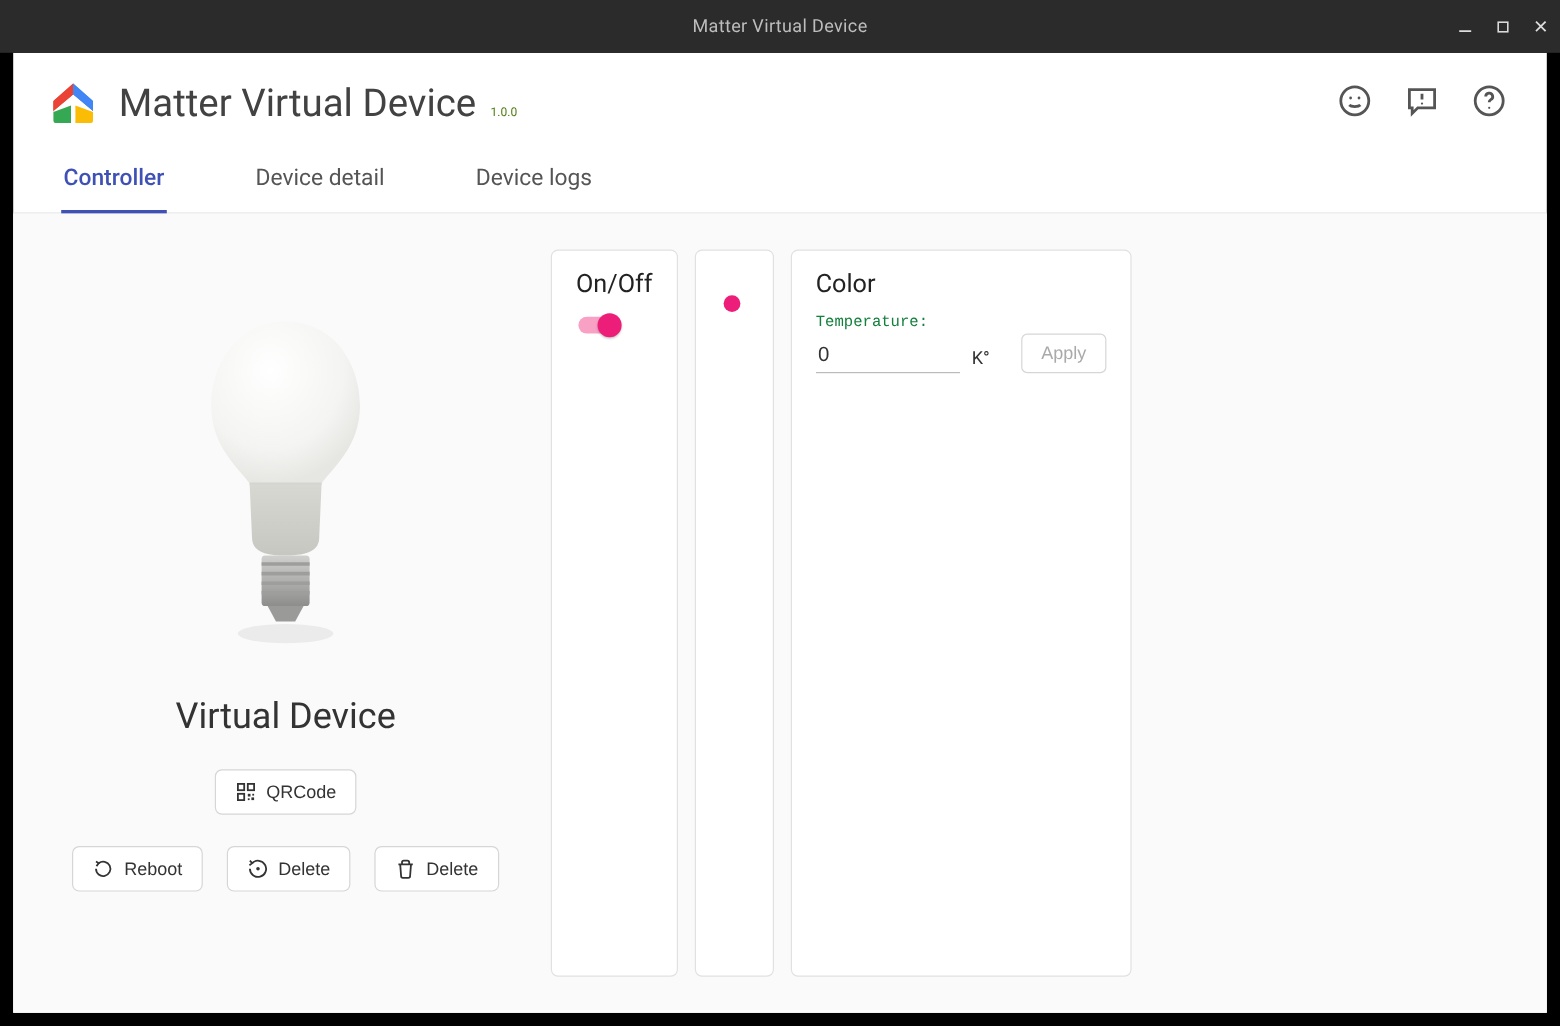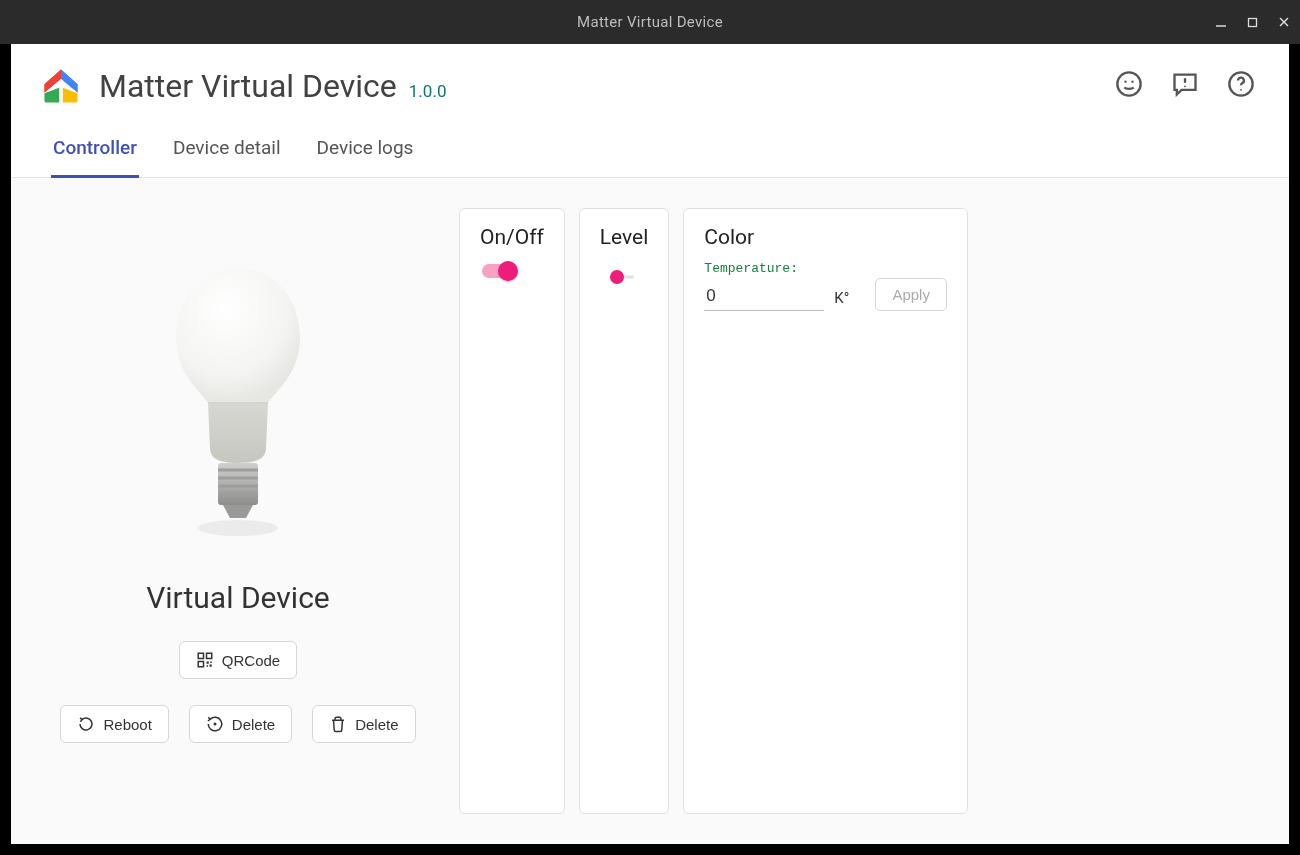--- a/index.html
+++ b/index.html
@@ -20,27 +20,27 @@
   .window {
     background:#fff; height:calc(855px - 44px - 11px); width:calc(1300px - 22px);
     margin:0 11px 11px 11px; display:flex; flex-direction:column;
   }
 
   
   .topbar { display:flex; align-items:center; padding:20px 28px 10px 28px; }
   .logo { width:44px; height:44px; flex:0 0 auto; }
   .app-title-wrap { display:flex; align-items:baseline; gap:12px; margin-left:16px; }
   .app-title { font-size:32px; color:#424242; font-weight:400; }
-  .app-version { font-size:17px; color:#0f766e; }
+  .app-version { font-size:10px; color:#4d7c0f; }
   .topbar-spacer { flex:1; }
   .topbar-icons { display:flex; align-items:center; gap:28px; padding-right:6px; }
   .topbar-icons svg { width:28px; height:28px; color:#555; }
 
   
-  .tabs { display:flex; gap:32px; padding:18px 40px 0 40px; border-bottom:1px solid #e4e4e4; }
+  .tabs { display:flex; gap:72px; padding:18px 40px 0 40px; border-bottom:1px solid #e4e4e4; }
   .tab { font-size:19px; color:#555; padding:0 2px 16px 2px; cursor:pointer; }
   .tab.active { color:#3f51b5; border-bottom:3px solid #3f51b5; margin-bottom:-1px; font-weight:500; }
 
   
   .content { flex:1; background:#fafafa; padding:30px 22px; display:flex; gap:16px; overflow:hidden; }
 
   .left-pane { width:410px; display:flex; flex-direction:column; align-items:center; padding-top:50px; }
   .bulb-wrap { width:160px; height:290px; display:flex; align-items:center; justify-content:center; }
   .device-name { font-size:30px; color:#333; margin-top:32px; }
   .btn-row { display:flex; gap:20px; margin-top:26px; }
@@ -247,21 +247,20 @@
 
       <div class="card">
         <div class="card-title">On/Off</div>
         <div class="switch">
           <div class="switch-track"></div>
           <div class="switch-thumb"></div>
         </div>
       </div>
 
       <div class="card">
-        <div class="card-title">Level</div>
         <div class="slider">
           <div class="slider-track"></div>
           <div class="slider-fill" id="level-fill" style="width: 29%;"></div>
           <div class="slider-thumb" id="level-thumb" style="left: 29%;"></div>
         </div>
       </div>
 
       <div class="card">
         <div class="card-title">Color</div>
         <div class="temp-label">Temperature:</div>

